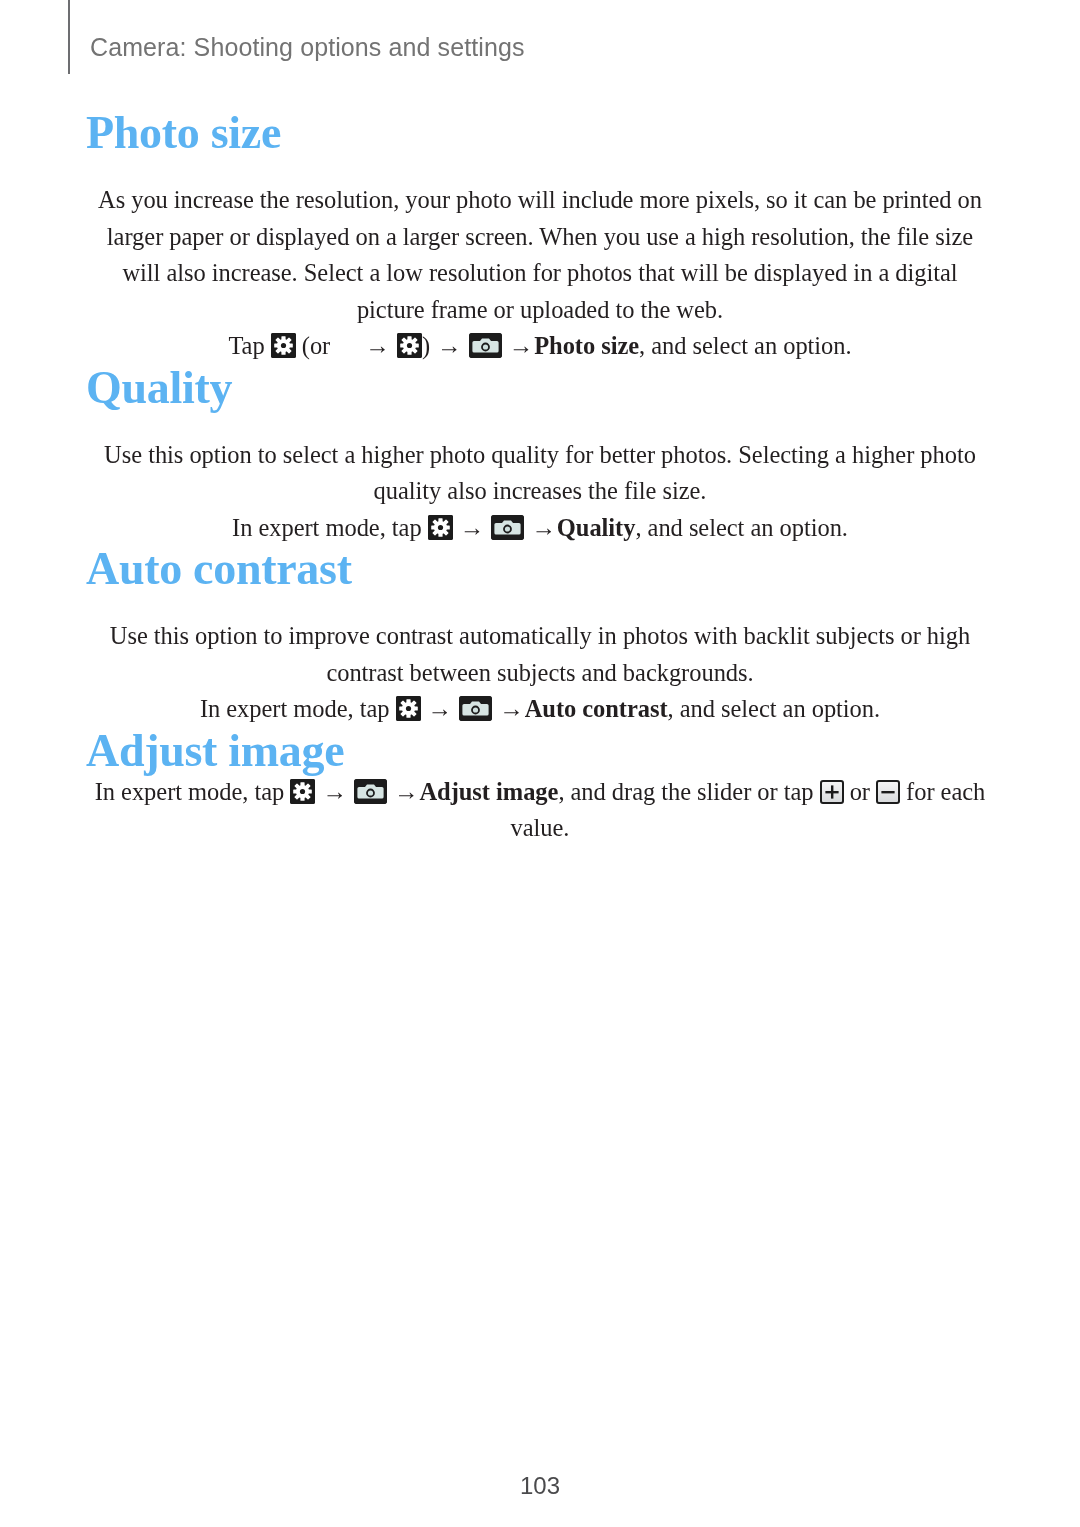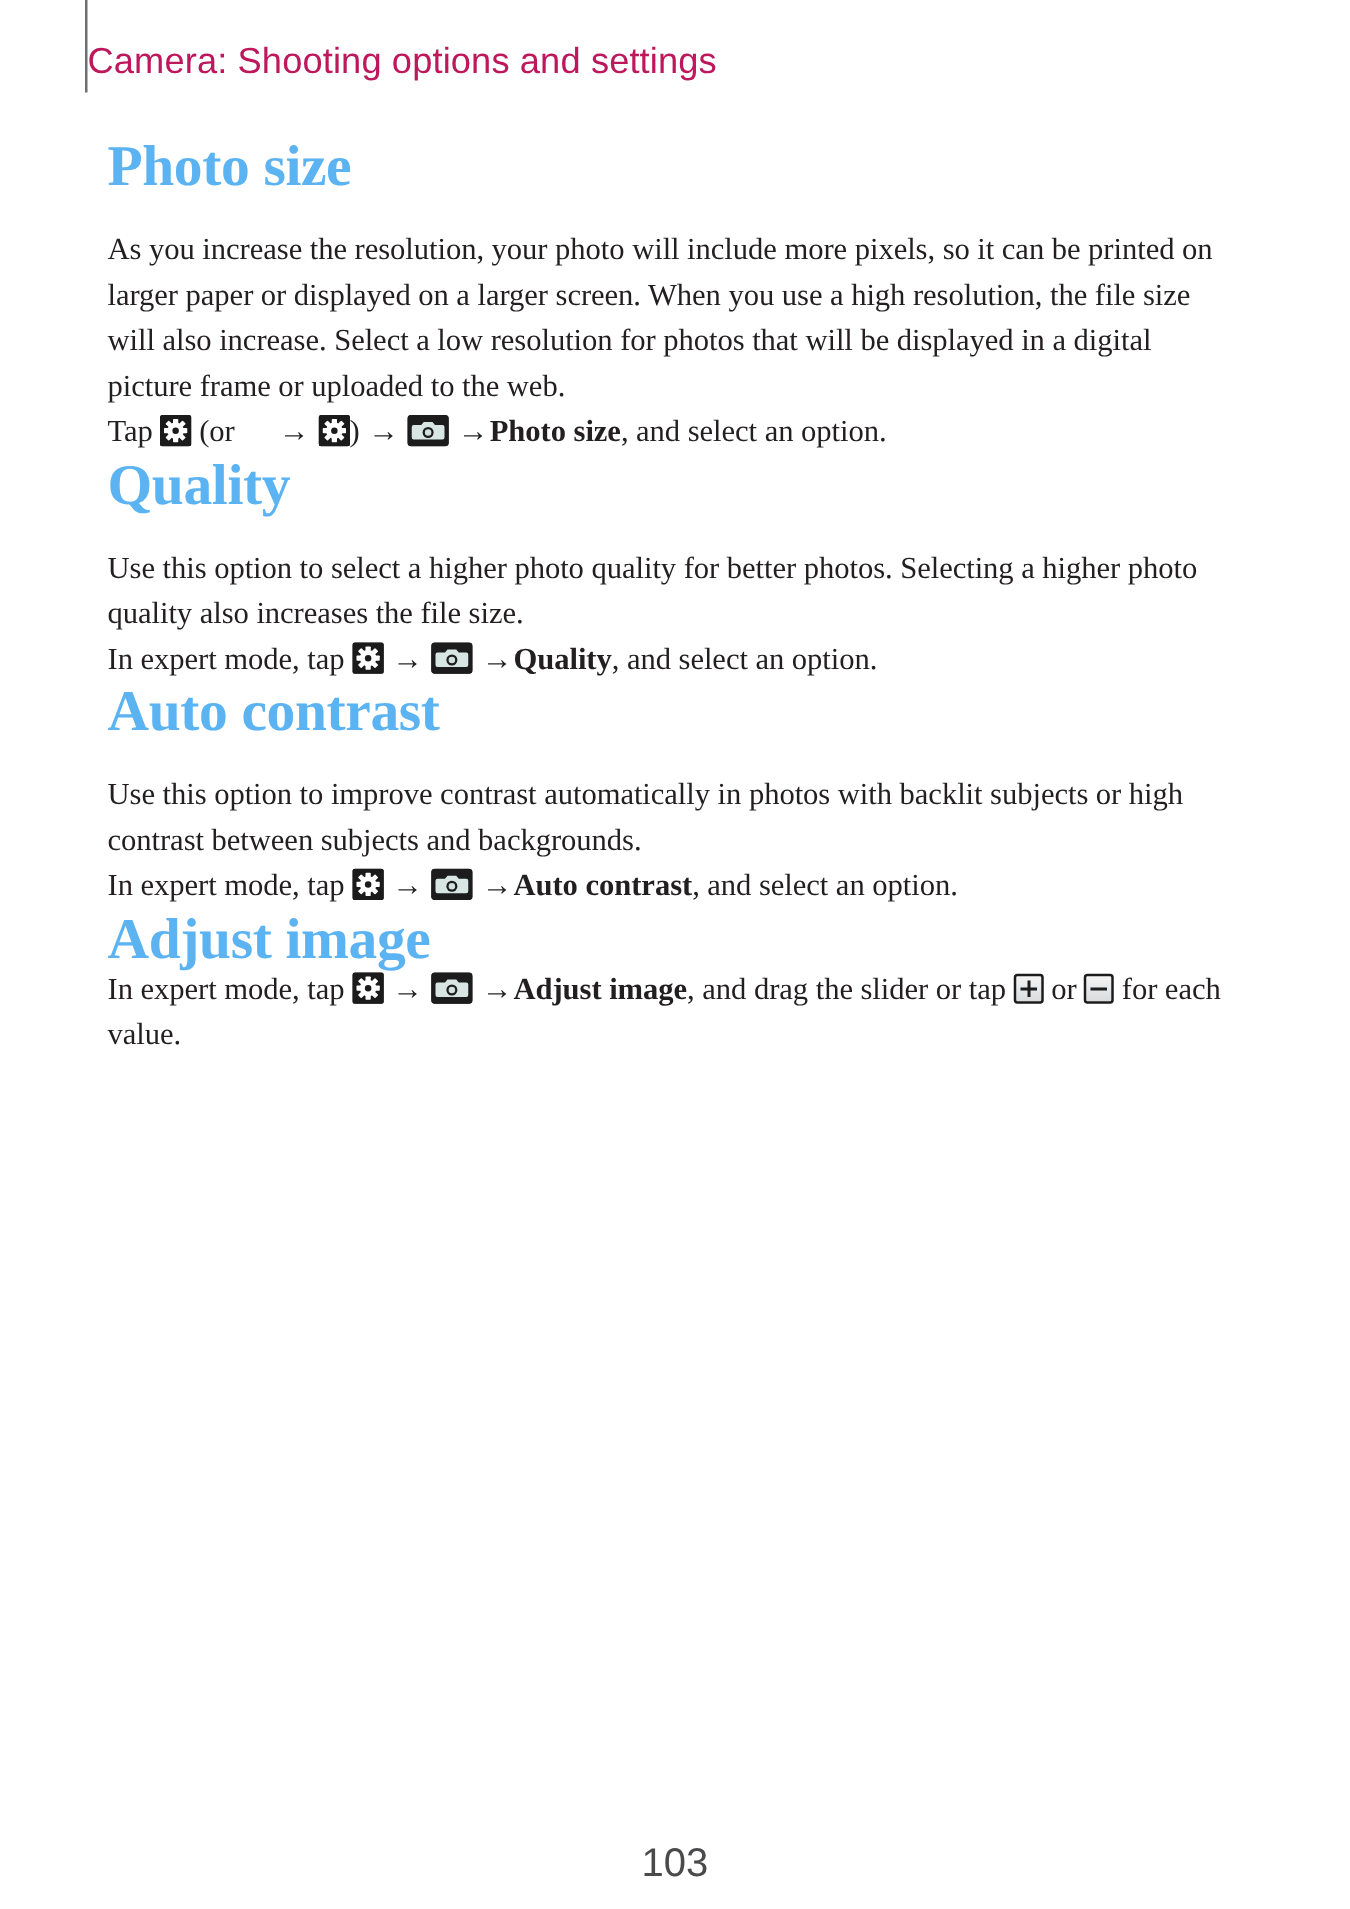--- a/index.html
+++ b/index.html
@@ -27,25 +27,25 @@
   .header-rule {
     position: absolute;
     left: 68px;
     top: 0px;
     width: 2px;
     height: 74px;
     background: #6d6e71;
   }
   .header-text {
     position: absolute;
-    left: 70px;
+    left: 90px;
     top: 33px;
-    font-size: 29px;
+    font-size: 25px;
     letter-spacing: 0.1px;
-    color: #be185d;
+    color: #737373;
     white-space: nowrap;
   }
 
   
   .content {
     position: absolute;
     left: 86px;
     top: 110px;
     width: 908px;
     font-family: Liberation Serif, serif;
@@ -64,20 +64,21 @@
   .sec-quality     { margin-top: 83px; }
   .sec-autocon     { margin-top: 79px; }
   .sec-adjust      { margin-top: 80px; }
 
   p.body {
     font-size: 24.5px;
     line-height: 36.5px;
     margin: 0;
     color: #231f20;
     letter-spacing: -0.05px;
+    text-align: center;
   }
   p.body.first { margin-top: 26px; }
   p.body.path  { }
 
   b { font-weight: bold; }
 
   
   .ico {
     display: inline-block;
     vertical-align: -4px;
@@ -119,21 +120,21 @@
   }
   .gap-wide { display: inline-block; width: 22px; }
 
   
   .folio {
     position: absolute;
     left: 0;
     top: 1472px;
     width: 1080px;
     text-align: center;
-    font-size: 32px;
+    font-size: 24px;
     color: #4a4a4c;
   }
 </style>
 </head>
 <body>
 
 <div class="page">
 
   <div class="header-rule"></div>
   <div class="header-text">Camera: Shooting options and settings</div>

